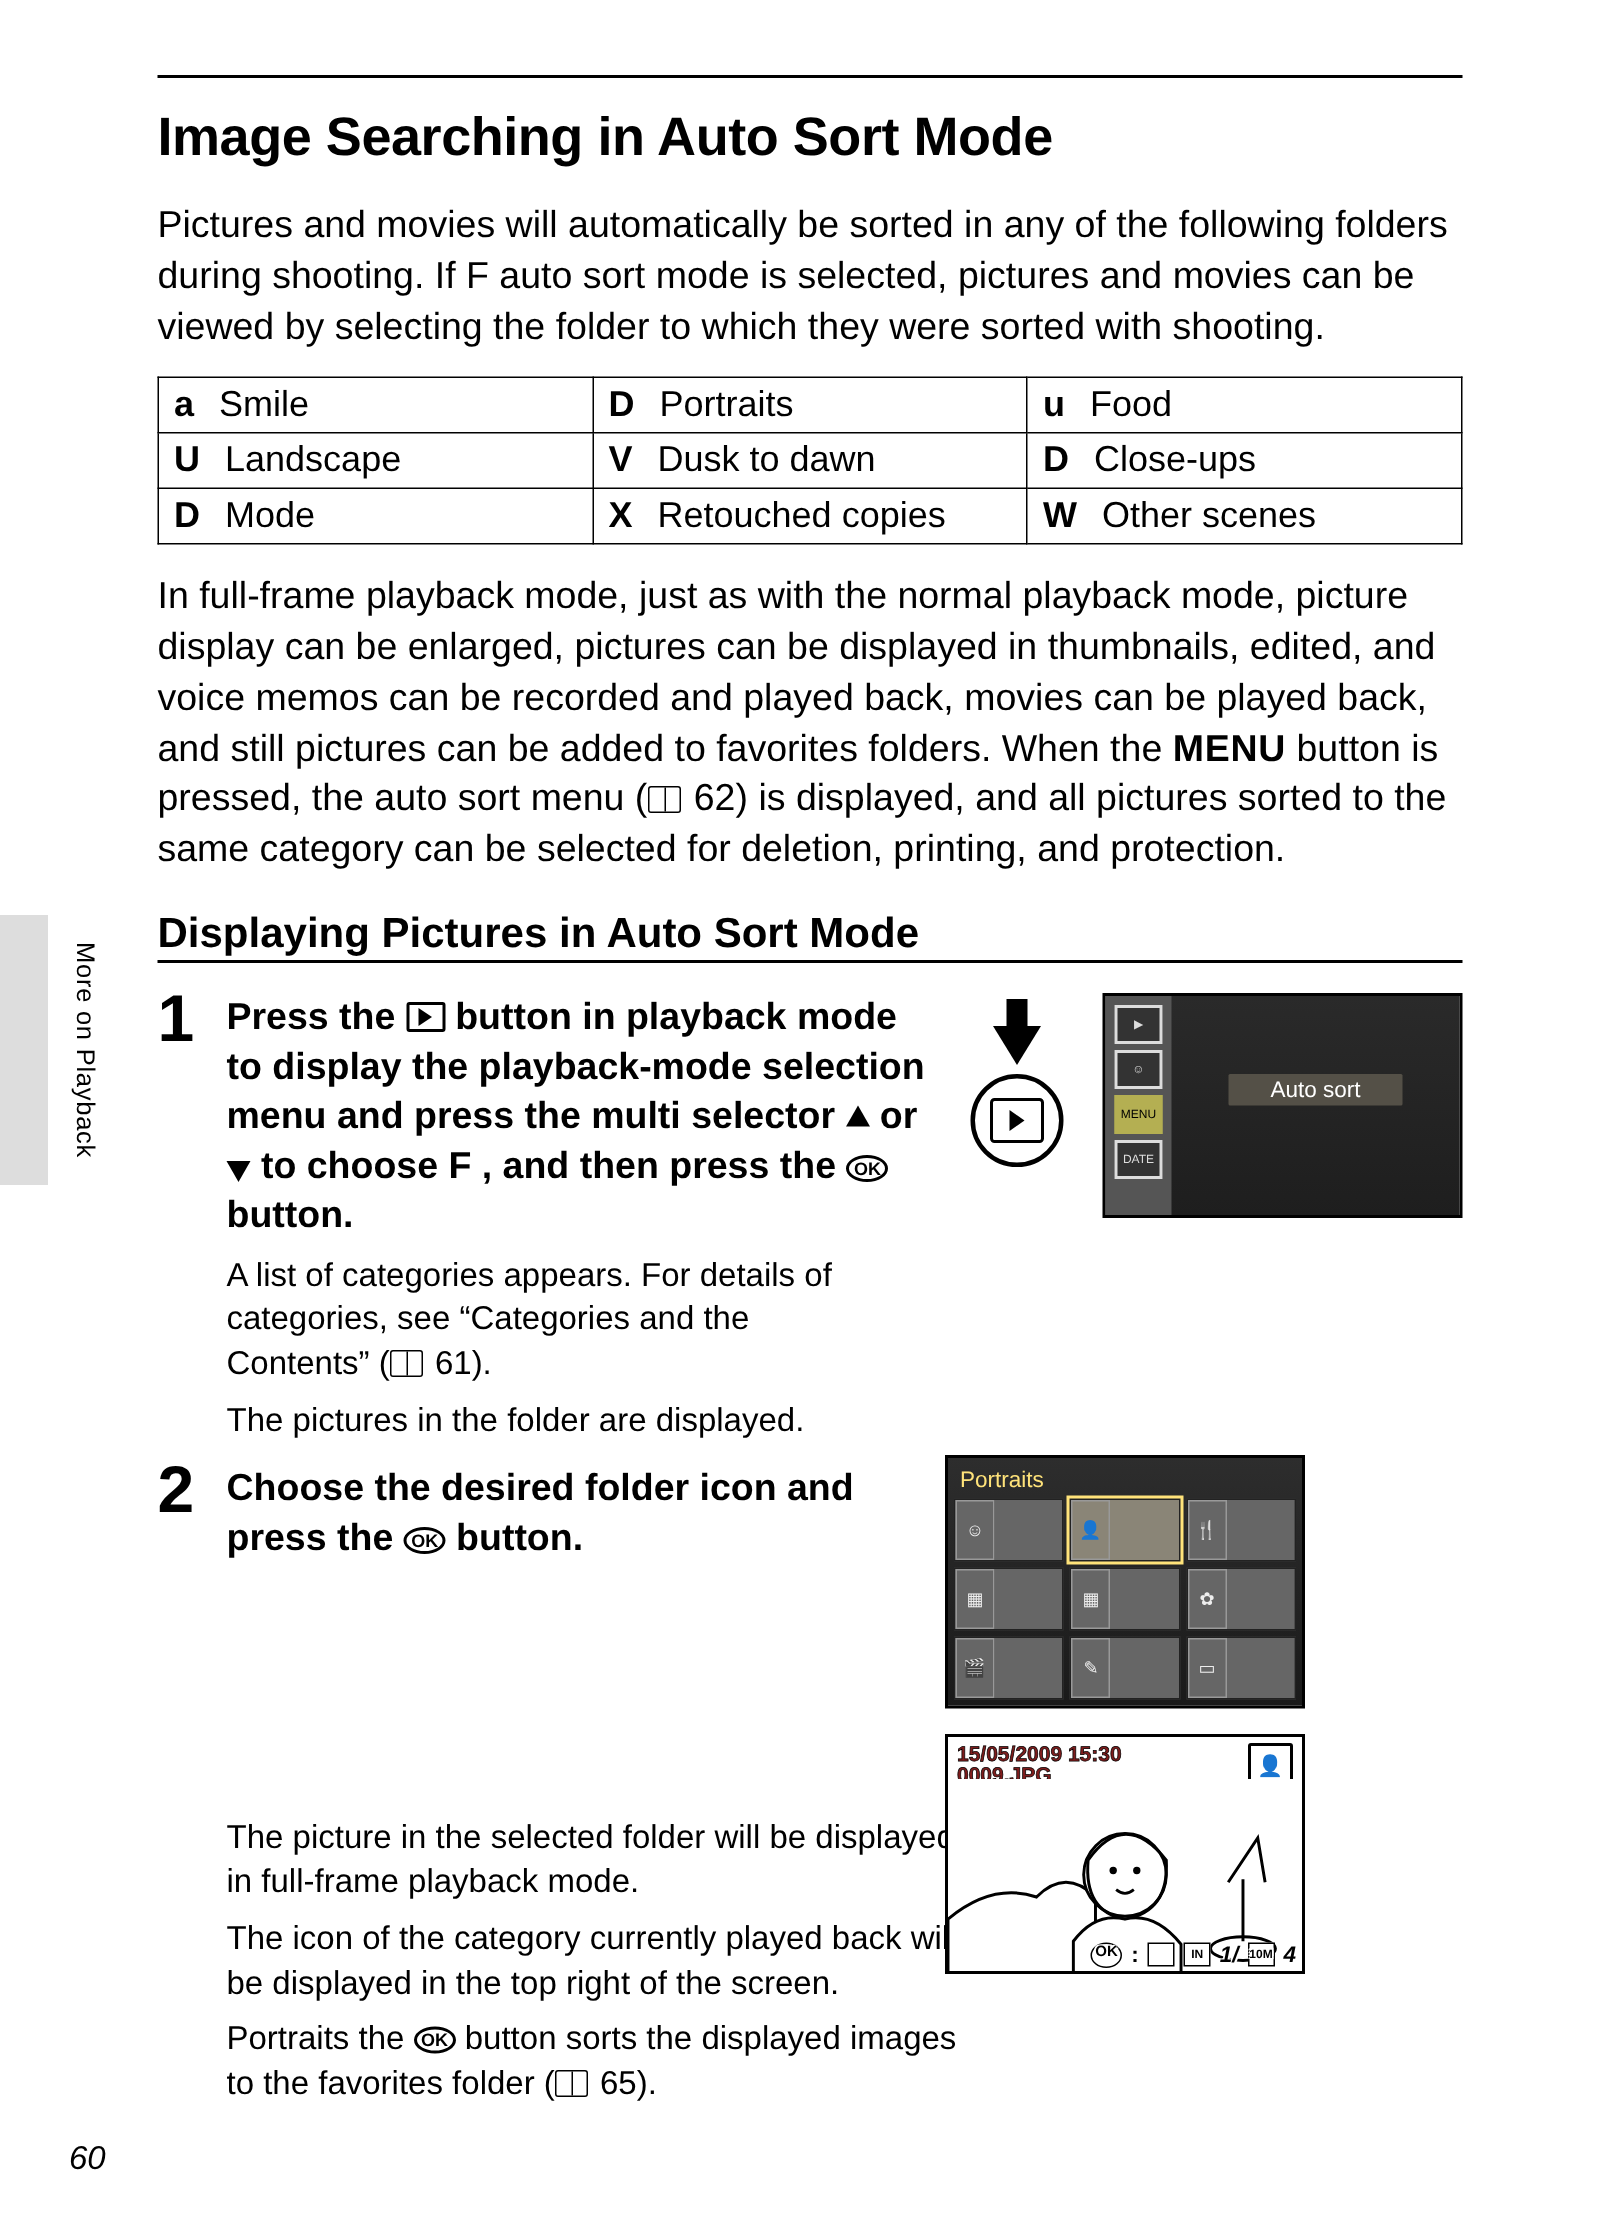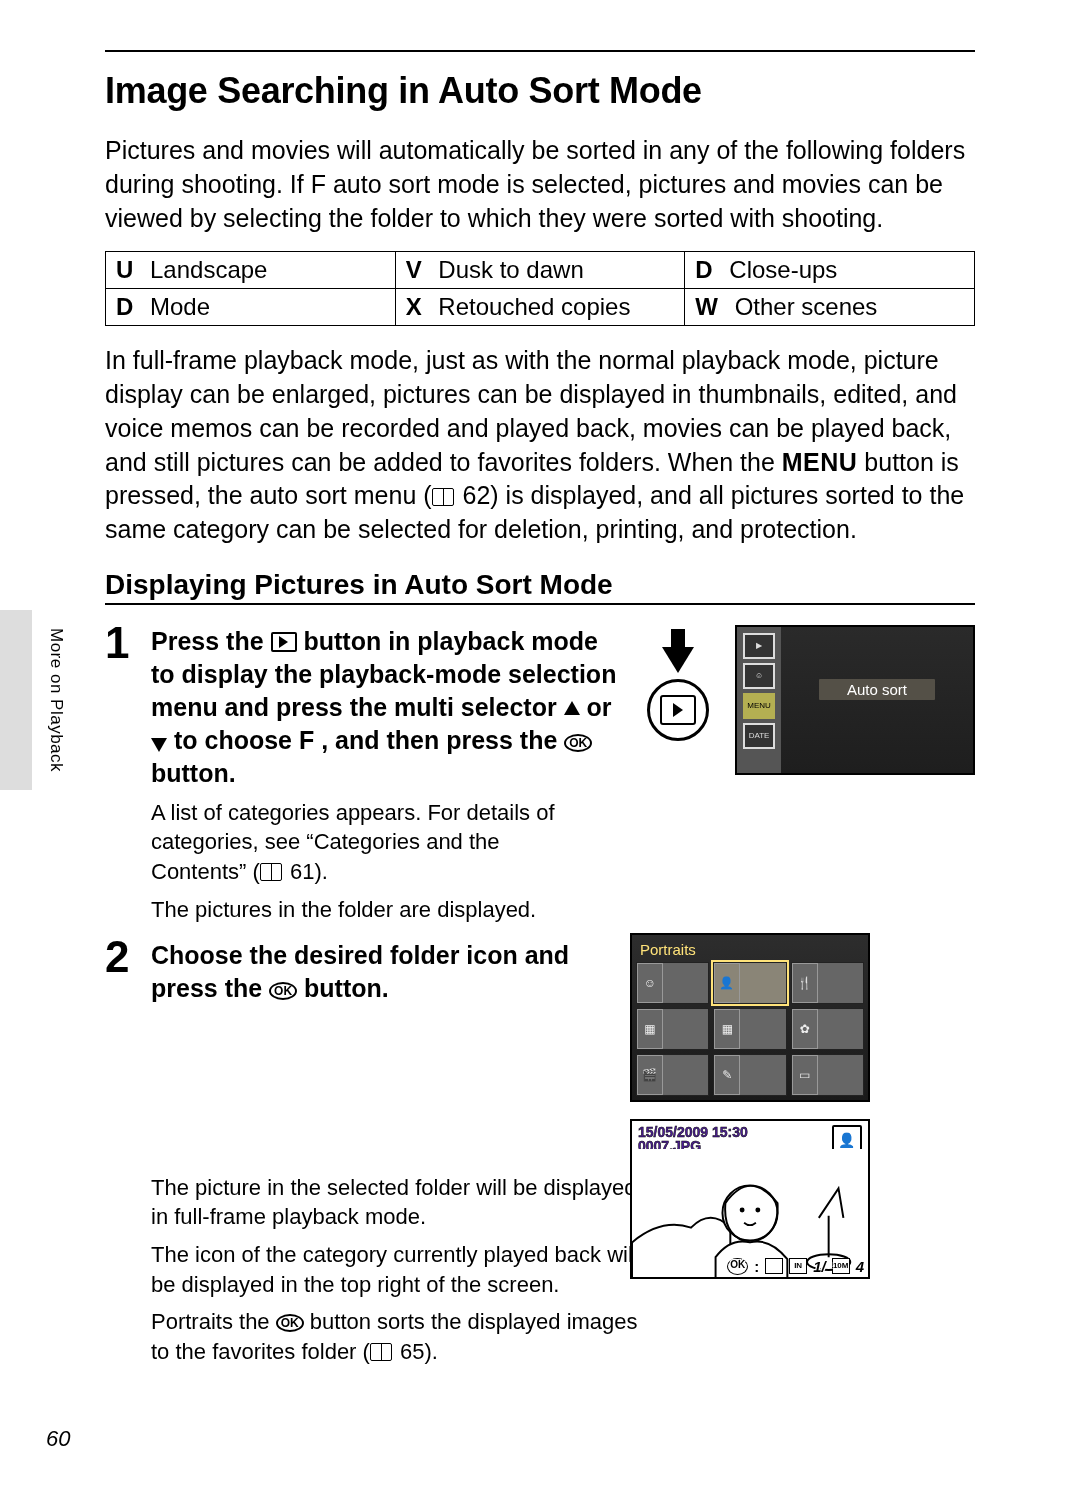--- a/index.html
+++ b/index.html
@@ -245,21 +245,21 @@
     width:240px;border:2px solid #000;height:160px;
     position:absolute; right:105px;
     background:#fff;box-sizing:border-box;
     font-family:Arial;
   }
   .lcd3 .topbar{
     display:flex;justify-content:space-between;align-items:flex-start;
     padding:4px 6px 0 6px;
   }
   .lcd3 .meta{
-    font-size:14px;font-weight:700;color:#4c1d95;
+    font-size:14px;font-weight:700;color:#7f1d1d;
     -webkit-text-stroke:0.5px #000;
     text-shadow:
       -1px -1px 0 #fff,1px -1px 0 #fff,-1px 1px 0 #fff,1px 1px 0 #fff;
     line-height:1.05;
   }
   .lcd3 .rcat{
     width:26px;height:26px;border:2px solid #000;border-radius:2px;
     display:flex;align-items:center;justify-content:center;font-size:14px;
   }
   .lcd3 .illus{
@@ -314,20 +314,25 @@
 
 <div class="page">
 
   <div class="rule-top"></div>
   <h1 class="title">Image Searching in Auto Sort Mode</h1>
 
   <p class="body">Pictures and movies will automatically be sorted in any of the following folders during shooting. If F  auto sort mode is selected, pictures and movies can be viewed by selecting the folder to which they were sorted with shooting.</p>
 
   <table class="cat-table">
     <tbody id="cat-tbody">
+        <tr>
+          <td><span class="sym">a</span><span> Smile</span></td>
+          <td><span class="sym">D</span><span> Portraits</span></td>
+          <td><span class="sym">u</span><span> Food</span></td>
+        </tr>
         <tr>
           <td><span class="sym">U</span><span> Landscape</span></td>
           <td><span class="sym">V</span><span> Dusk to dawn</span></td>
           <td><span class="sym">D</span><span> Close-ups</span></td>
         </tr>
         <tr>
           <td><span class="sym">D</span><span> Mode</span></td>
           <td><span class="sym">X</span><span> Retouched copies</span></td>
           <td><span class="sym">W</span><span> Other scenes</span></td>
         </tr>
@@ -432,21 +437,21 @@
       <div class="step-note" style="max-width:500px;">The picture in the selected folder will be displayed in full-frame playback mode.</div>
       <div class="step-note" style="max-width:500px;">The icon of the category currently played back will be displayed in the top right of the screen.</div>
       <div class="step-note" style="max-width:500px;">
         <span>Portraits the </span><span class="ok-btn">OK</span><span> button sorts the displayed images to the favorites folder (</span><span class="book-icn"></span><span> 65</span><span>).</span>
       </div>
 
       <div class="lcd3" style="top:180px;">
         <div class="topbar">
           <div class="meta">
             <div>15/05/2009 15:30</div>
-            <div>0007.JPG</div>
+            <div>0009.JPG</div>
           </div>
           <div class="rcat">👤</div>
         </div>
         <div class="illus">
           <svg class="portrait-svg" viewBox="0 0 240 132">
             <path d="M0,95 Q30,70 60,80 Q80,60 100,80 L100,132 L0,132 Z" fill="none" stroke="#000" stroke-width="2"></path>
             <path d="M190,70 L210,40 L215,70 M200,68 L200,110" fill="none" stroke="#000" stroke-width="2"></path>
             <ellipse cx="200" cy="115" rx="22" ry="8" fill="none" stroke="#000" stroke-width="2"></ellipse>
             <circle cx="120" cy="65" r="28" fill="#fff" stroke="#000" stroke-width="2"></circle>
             <path d="M95,55 Q120,20 148,55 Q150,90 120,95 Q92,90 95,55" fill="none" stroke="#000" stroke-width="2"></path>

